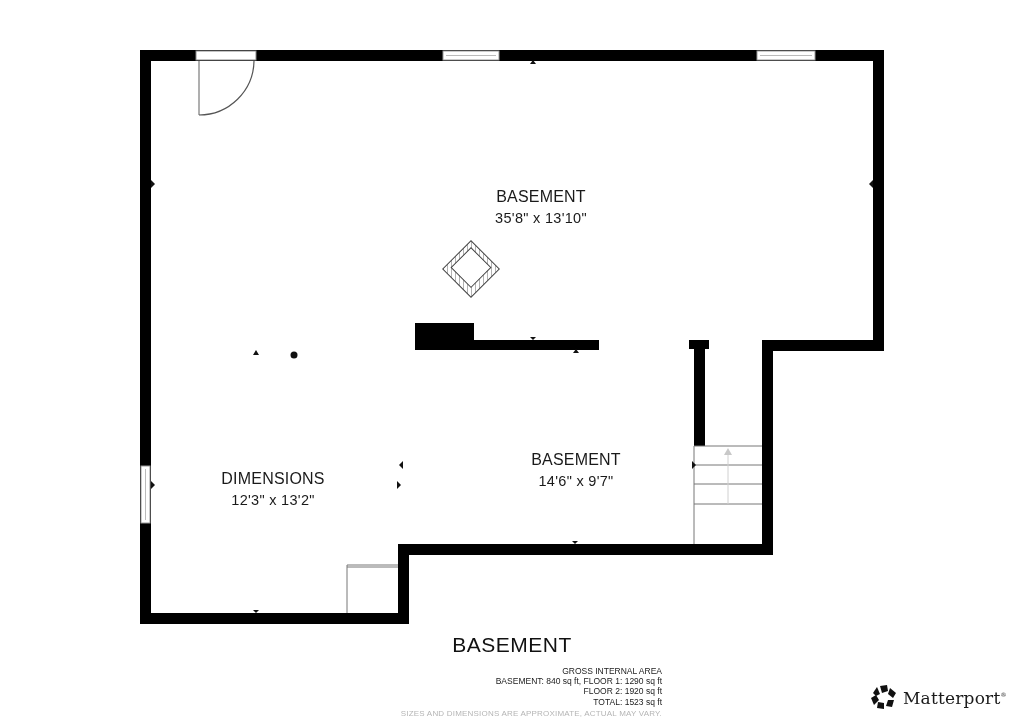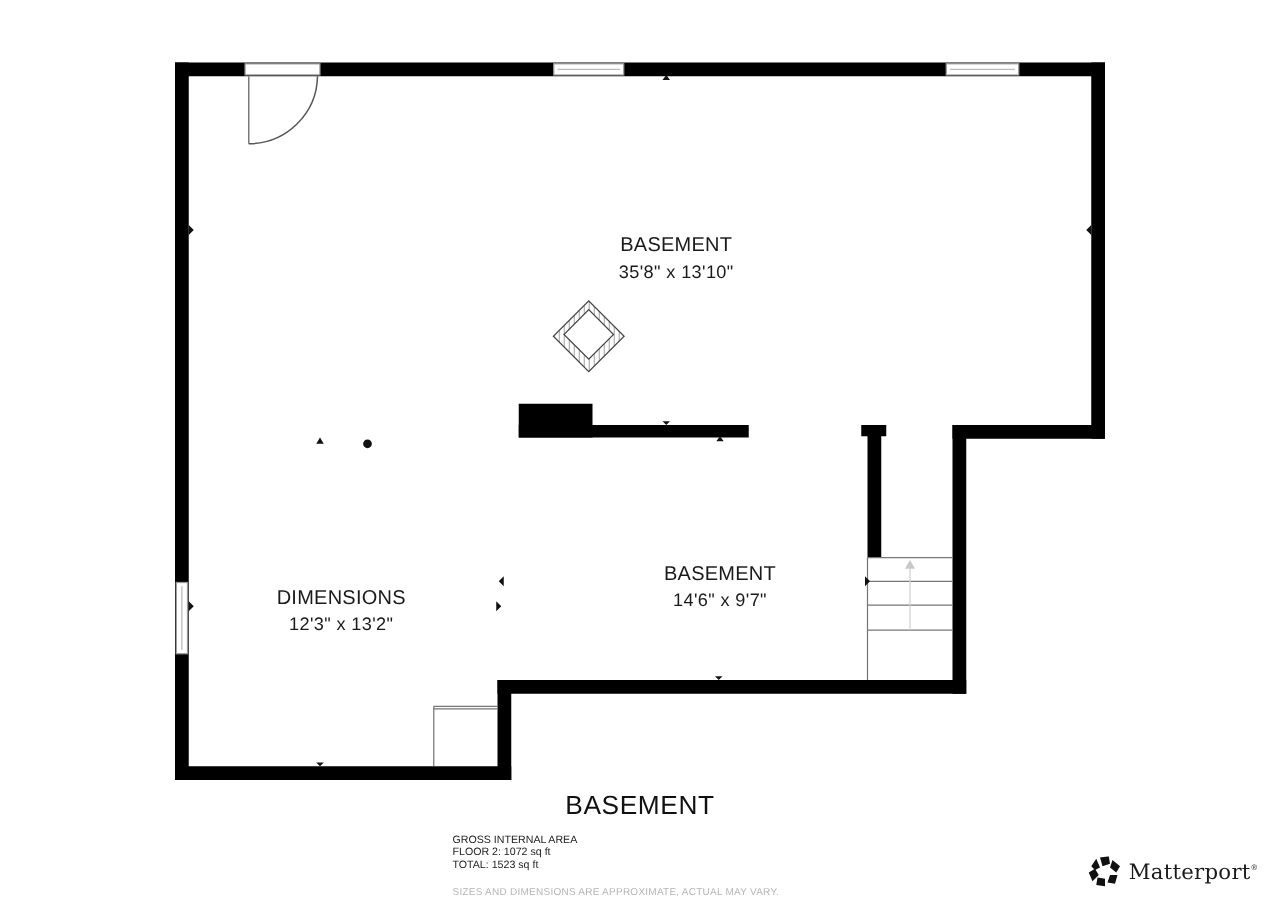--- a/index.html
+++ b/index.html
@@ -2,22 +2,22 @@
 <html><head>
   <meta charset="utf-8">
   <style>
     html, body { margin: 0; padding: 0; background: #ffffff; }
     body { width: 1024px; height: 723px; position: relative; overflow: hidden; font-family: "Liberation Sans", "DejaVu Sans", sans-serif; color: #111; }
     #plan { position: absolute; left: 0; top: 0; }
     .label { position: absolute; text-align: center; color: #1a1a1a; white-space: nowrap; }
     .room-name { font-size: 16px; letter-spacing: 0.2px; }
     .room-dim { font-size: 14.5px; margin-top: 4px; letter-spacing: 0.3px; }
     #floor-title { position: absolute; left: 412px; top: 633px; width: 200px; text-align: center; font-size: 21px; color: #111; letter-spacing: 0.5px; }
-    #area-block { position: absolute; left: 362px; top: 666px; width: 300px; text-align: left; font-size: 8.5px; line-height: 10.2px; color: #222; }
-    #disclaimer { position: absolute; left: 362px; top: 709px; width: 300px; text-align: left; font-size: 8px; color: #b5b5b5; letter-spacing: 0.2px; }
+    #area-block { position: absolute; left: 362px; top: 666px; width: 300px; text-align: right; font-size: 8.5px; line-height: 10.2px; color: #222; }
+    #disclaimer { position: absolute; left: 362px; top: 709px; width: 300px; text-align: right; font-size: 8px; color: #b5b5b5; letter-spacing: 0.2px; }
     #brand { position: absolute; left: 871px; top: 685px; display: flex; align-items: center; gap: 6px; }
     #brand-name { font-family: "DejaVu Serif", "Liberation Serif", serif; font-size: 17px; color: #1a1a1a; letter-spacing: 0.2px; }
     #brand-name sup { font-size: 6px; vertical-align: super; }
   </style>
 </head>
 <body>
 
 <svg id="plan" width="1024" height="723" viewBox="0 0 1024 723">
 
   <g fill="#000">
@@ -121,21 +121,22 @@
 
 <div class="label" style="left:476px; top:451px; width:200px;">
   <div class="room-name">BASEMENT</div>
   <div class="room-dim">14'6" x 9'7"</div>
 </div>
 
 <div id="floor-title">BASEMENT</div>
 
 <div id="area-block">
   <div>GROSS INTERNAL AREA</div>
-  <div>FLOOR 2: 1072 sq ft</div>
+  <div>BASEMENT: 840 sq ft, FLOOR 1: 1290 sq ft</div>
+  <div>FLOOR 2: 1920 sq ft</div>
   <div>TOTAL: 1523 sq ft</div>
 </div>
 
 <div id="disclaimer">SIZES AND DIMENSIONS ARE APPROXIMATE, ACTUAL MAY VARY.</div>
 
 <div id="brand">
   <svg width="26" height="26" viewBox="0 0 26 26">
     <g fill="#111">
       <polygon points="9,1 16,0 17,6 11,8"></polygon>
       <polygon points="19,3 25,8 22,13 17,9"></polygon>

